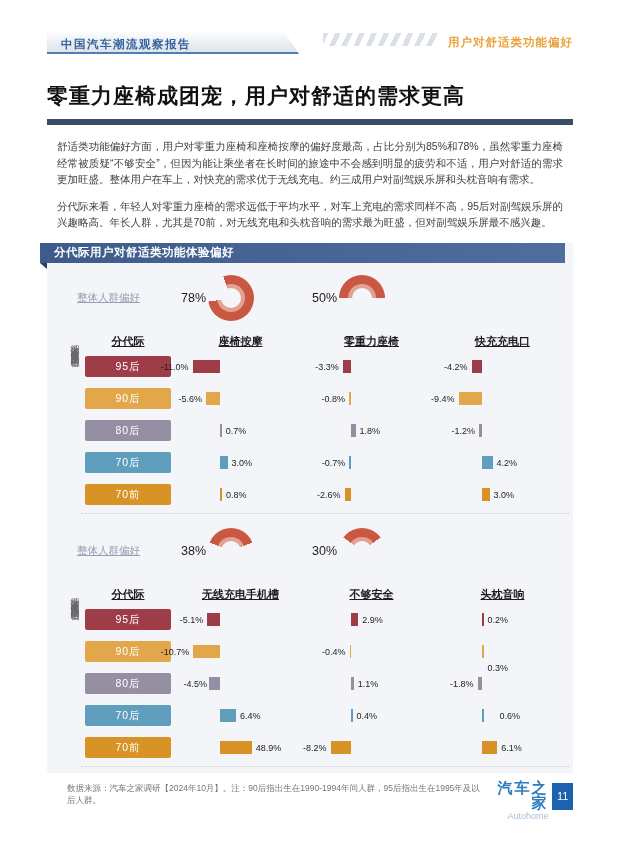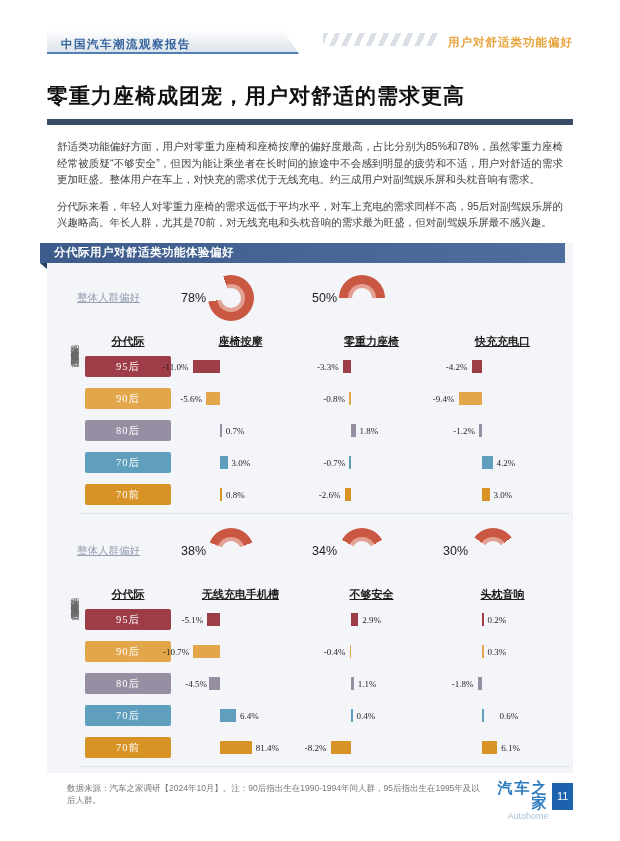--- a/index.html
+++ b/index.html
@@ -63,21 +63,21 @@
   .v-label {
     width:26px; writing-mode:vertical-rl; text-orientation:upright;
     font-size:9px; color:#666; letter-spacing:1px; padding-top:8px; margin-left:4px;
   }
   .grid { flex:1; }
   .col-headers { display:flex; height:22px; align-items:center; }
   .hdr-gen { width:94px; text-align:center; }
   .hdr-cat { width:131px; text-align:center; }
   .hdr-underline { font-size:11px; font-weight:bold; color:#1d1d1d; text-decoration:underline; }
 
-  .bars-block { border-bottom:1px dotted #c7ced8; padding-bottom:2px;font-family:Liberation Serif, serif; }
+  .bars-block { border-bottom:1px dotted #c7ced8; padding-bottom:2px; }
   .bar-row { display:flex; height:32px; align-items:center; }
   .gen-pill-col { width:94px; display:flex; justify-content:center; }
   .gen-pill {
     width:86px; height:21px; border-radius:2px; color:#fff; font-size:10.5px;
     display:flex; align-items:center; justify-content:center; letter-spacing:1px;
   }
   .bar-cell { width:131px; height:32px; position:relative; }
   .bar { position:absolute; top:9px; height:13px; }
   .bar-label {
     position:absolute; top:50%; transform:translateY(-50%);
@@ -245,27 +245,20 @@
         <div class="donut-spacer"></div>
         <div class="overall-label">整体人群偏好</div>
       <div class="donut-cell">
             <div class="donut-pct">38%</div>
             <div class="donut" style="background: conic-gradient(from -68.4deg, rgb(202, 87, 65) 0deg, rgb(202, 87, 65) 136.8deg, transparent 136.8deg, transparent 360deg);">
               <div class="donut-inner" style="background: conic-gradient(from -68.4deg, rgb(226, 161, 147) 0deg, rgb(226, 161, 147) 136.8deg, transparent 136.8deg, transparent 360deg);"></div>
               <div class="donut-hole"></div>
             </div>
           </div>
           <div class="donut-cell">
-            <div class="donut-pct">34%</div>
-            <div class="donut" style="background: conic-gradient(from -61.2deg, rgb(202, 87, 65) 0deg, rgb(202, 87, 65) 122.4deg, transparent 122.4deg, transparent 360deg);">
-              <div class="donut-inner" style="background: conic-gradient(from -61.2deg, rgb(226, 161, 147) 0deg, rgb(226, 161, 147) 122.4deg, transparent 122.4deg, transparent 360deg);"></div>
-              <div class="donut-hole"></div>
-            </div>
-          </div>
-          <div class="donut-cell">
             <div class="donut-pct">30%</div>
             <div class="donut" style="background: conic-gradient(from -54deg, rgb(202, 87, 65) 0deg, rgb(202, 87, 65) 108deg, transparent 108deg, transparent 360deg);">
               <div class="donut-inner" style="background: conic-gradient(from -54deg, rgb(226, 161, 147) 0deg, rgb(226, 161, 147) 108deg, transparent 108deg, transparent 360deg);"></div>
               <div class="donut-hole"></div>
             </div>
           </div>
         </div>
       <div class="grid-wrap">
         <div class="v-label">细分人群占比整体人群占比的差值</div>
         <div class="grid">
@@ -300,21 +293,21 @@
                 <div class="bar-cell">
                   <div class="bar" style="background: rgb(226, 166, 75); width: 26.75px; left: 18.25px;"></div>
                   <div class="bar-label" style="right: 116.75px;">-10.7%</div>
                 </div>
                 <div class="bar-cell">
                   <div class="bar" style="background: rgb(226, 166, 75); width: 1.5px; left: 43.5px;"></div>
                   <div class="bar-label" style="right: 91.5px;">-0.4%</div>
                 </div>
                 <div class="bar-cell">
                   <div class="bar" style="background: rgb(226, 166, 75); width: 1.5px; left: 45px;"></div>
-                  <div class="bar-label" style="left: 50.5px;">0.3%</div>
+                  <div class="bar-label" style="left: 50.5px; margin-top: 16px;">0.3%</div>
                 </div>
               </div>
               <div class="bar-row">
                 <div class="gen-pill-col">
                   <div class="gen-pill" style="background: rgb(150, 143, 163);">80后</div>
                 </div>
                 <div class="bar-cell">
                   <div class="bar" style="background: rgb(150, 143, 163); width: 11.25px; left: 33.75px;"></div>
                   <div class="bar-label" style="right: 99px;">-4.5%</div>
                 </div>
@@ -343,21 +336,21 @@
                   <div class="bar" style="background: rgb(95, 159, 189); width: 1.5px; left: 45px;"></div>
                   <div class="bar-label" style="left: 50.5px; margin-left: 12px;">0.6%</div>
                 </div>
               </div>
               <div class="bar-row">
                 <div class="gen-pill-col">
                   <div class="gen-pill" style="background: rgb(216, 147, 39);">70前</div>
                 </div>
                 <div class="bar-cell">
                   <div class="bar" style="background: rgb(216, 147, 39); width: 31.75px; left: 45px;"></div>
-                  <div class="bar-label" style="left: 80.75px;">81.4%</div>
+                  <div class="bar-label" style="left: 80.75px;">48.9%</div>
                 </div>
                 <div class="bar-cell">
                   <div class="bar" style="background: rgb(216, 147, 39); width: 20.5px; left: 24.5px;"></div>
                   <div class="bar-label" style="right: 110.5px;">-8.2%</div>
                 </div>
                 <div class="bar-cell">
                   <div class="bar" style="background: rgb(216, 147, 39); width: 15.25px; left: 45px;"></div>
                   <div class="bar-label" style="left: 64.25px;">6.1%</div>
                 </div>
               </div>

